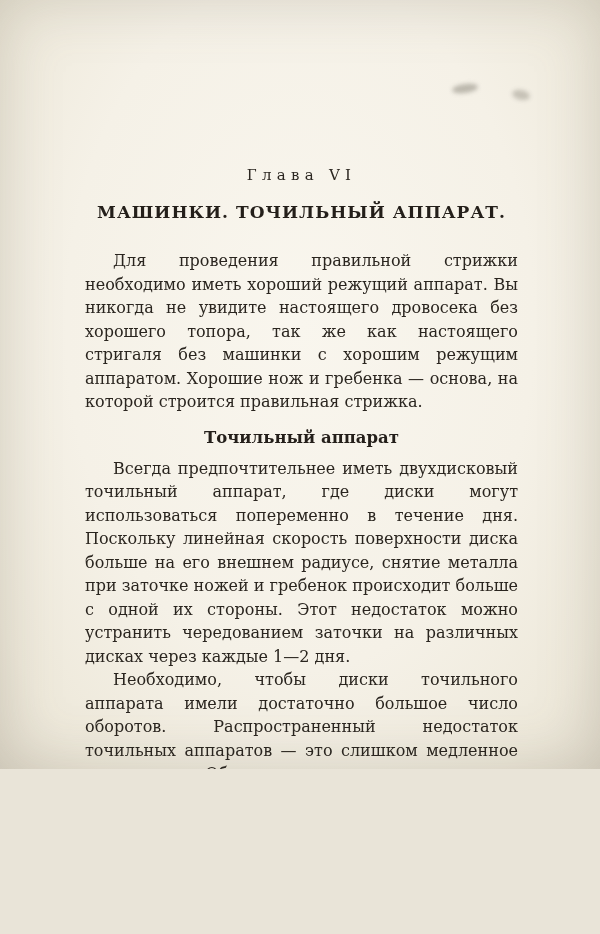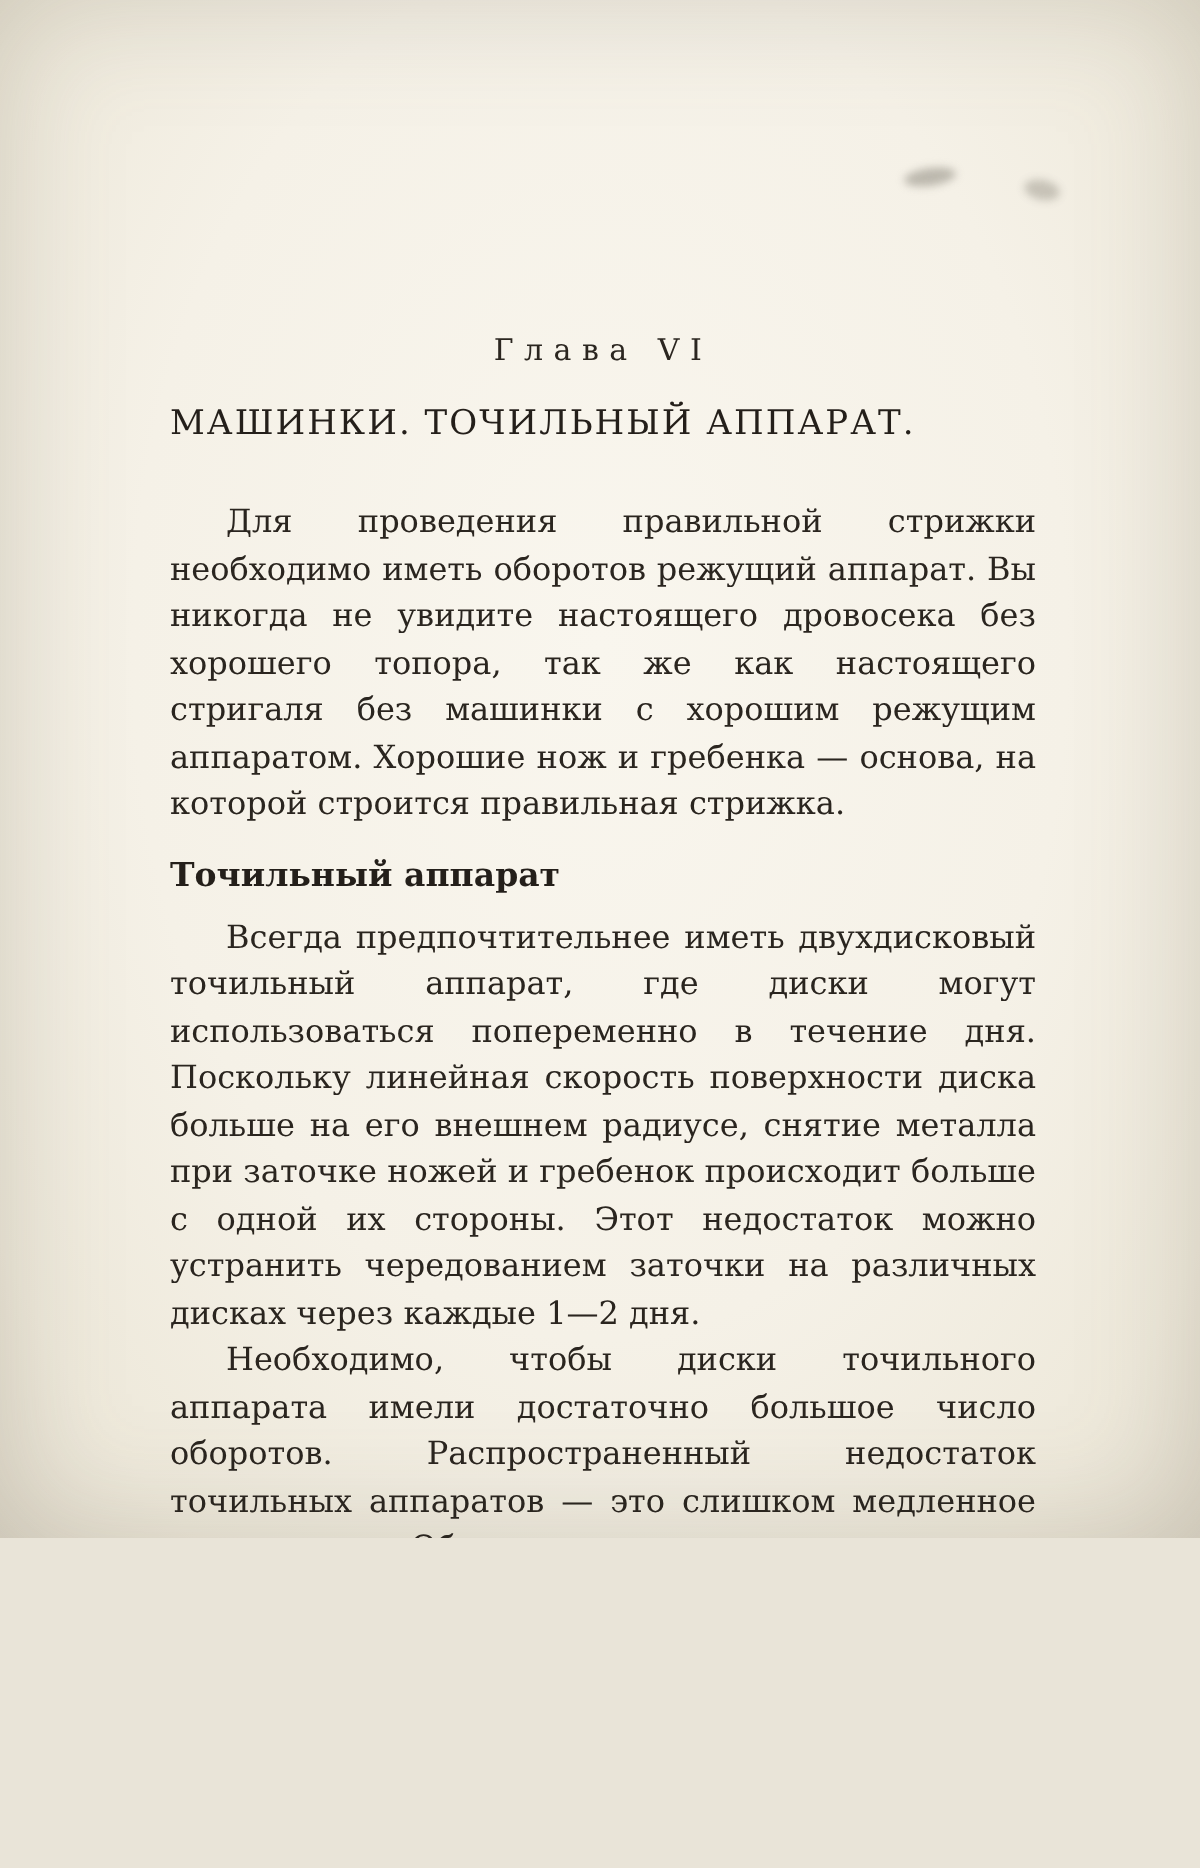--- a/index.html
+++ b/index.html
@@ -37,39 +37,40 @@
     width: 433px;
   }
   .chapter-label {
     text-align: center;
     font-size: 15px;
     letter-spacing: 0.35em;
     margin-bottom: 16px;
     color: #2b2620;
   }
   .chapter-title {
-    font-weight: normal;
+    text-align: center;
+    font-weight: bold;
     font-size: 17px;
     line-height: 25px;
     letter-spacing: 0.06em;
     margin: 0 0 24px 0;
     color: #241f1a;
   }
   .body-text p {
     margin: 0;
     font-size: 16px;
     line-height: 23.5px;
     text-align: justify;
     text-indent: 28px;
     hyphens: auto;
     -webkit-hyphens: auto;
     color: #2a251f;
   }
   .section-heading {
-    text-align: left;
+    text-align: center;
     font-weight: bold;
     font-size: 16.5px;
     margin: 14px 0 10px 0;
     text-indent: 0;
     color: #241f1a;
   }
   .page-number {
     position: absolute;
     left: 85px;
     top: 832px;
@@ -88,21 +89,21 @@
   <div class="content">
 
     <div class="chapter-label">Глава VI</div>
 
     <h1 class="chapter-title">
       <span>МАШИНКИ. ТОЧИЛЬНЫЙ АППАРАТ.</span><br>
     </h1>
 
     <div class="body-text">
 
-      <p>Для проведения правильной стрижки необходимо иметь оборотов режущий аппарат. Вы никогда не увидите настоящего дровосека без хорошего топора, так же как настоящего стригаля без машинки с хорошим режущим аппаратом. Хорошие нож и гребенка — основа, на которой строится правильная стрижка.</p>
+      <p>Для проведения правильной стрижки необходимо иметь хороший режущий аппарат. Вы никогда не увидите настоящего дровосека без хорошего топора, так же как настоящего стригаля без машинки с хорошим режущим аппаратом. Хорошие нож и гребенка — основа, на которой строится правильная стрижка.</p>
 
       <h2 class="section-heading">Точильный аппарат</h2>
 
 
       <p>Всегда предпочтительнее иметь двухдисковый точильный аппарат, где диски могут использоваться попеременно в течение дня. Поскольку линейная скорость поверхности диска больше на его внешнем радиусе, снятие металла при заточке ножей и гребенок происходит больше с одной их стороны. Этот недостаток можно устранить чередованием заточки на различных дисках через каждые 1—2 дня.</p>
 
       <p>Необходимо, чтобы диски точильного аппарата имели достаточно большое число оборотов. Распространенный недостаток точильных аппаратов — это слишком медленное вращение. Обычно заводы, выпускающие различные машины, сообщают данные о числе оборотов для своих моделей.</p>
 
     </div>
   </div>

